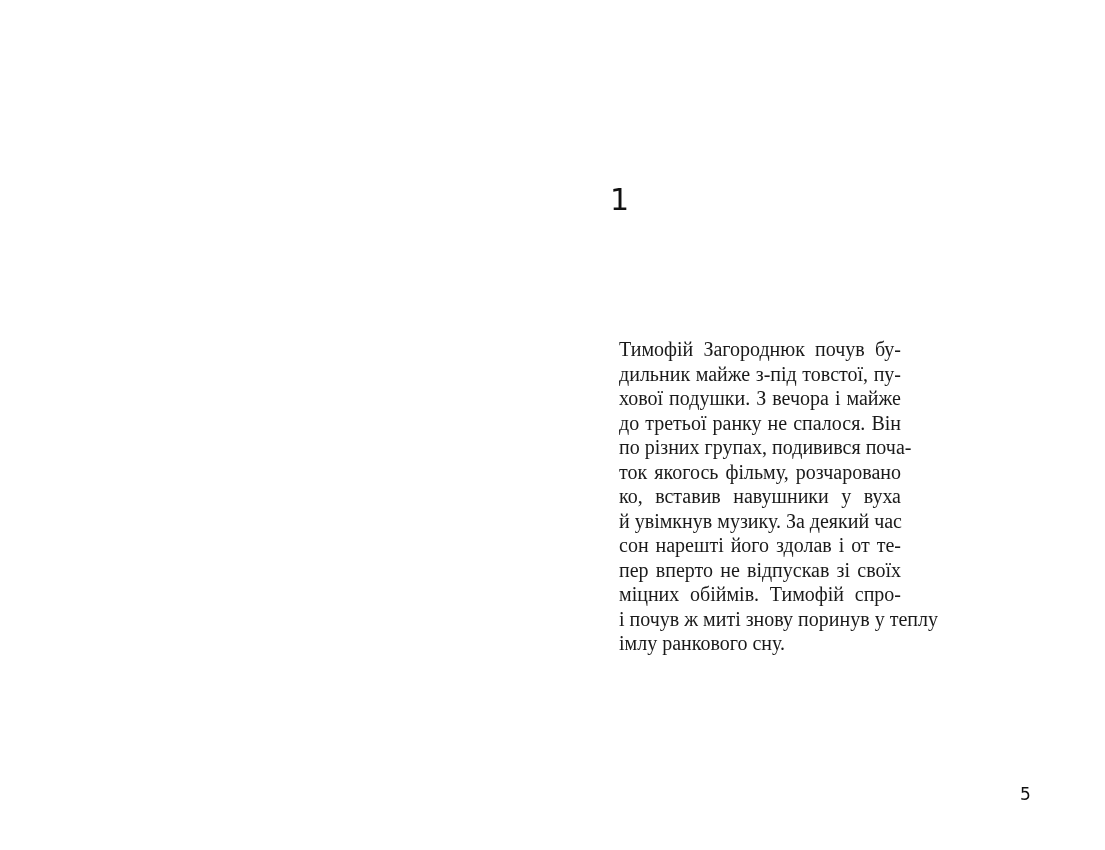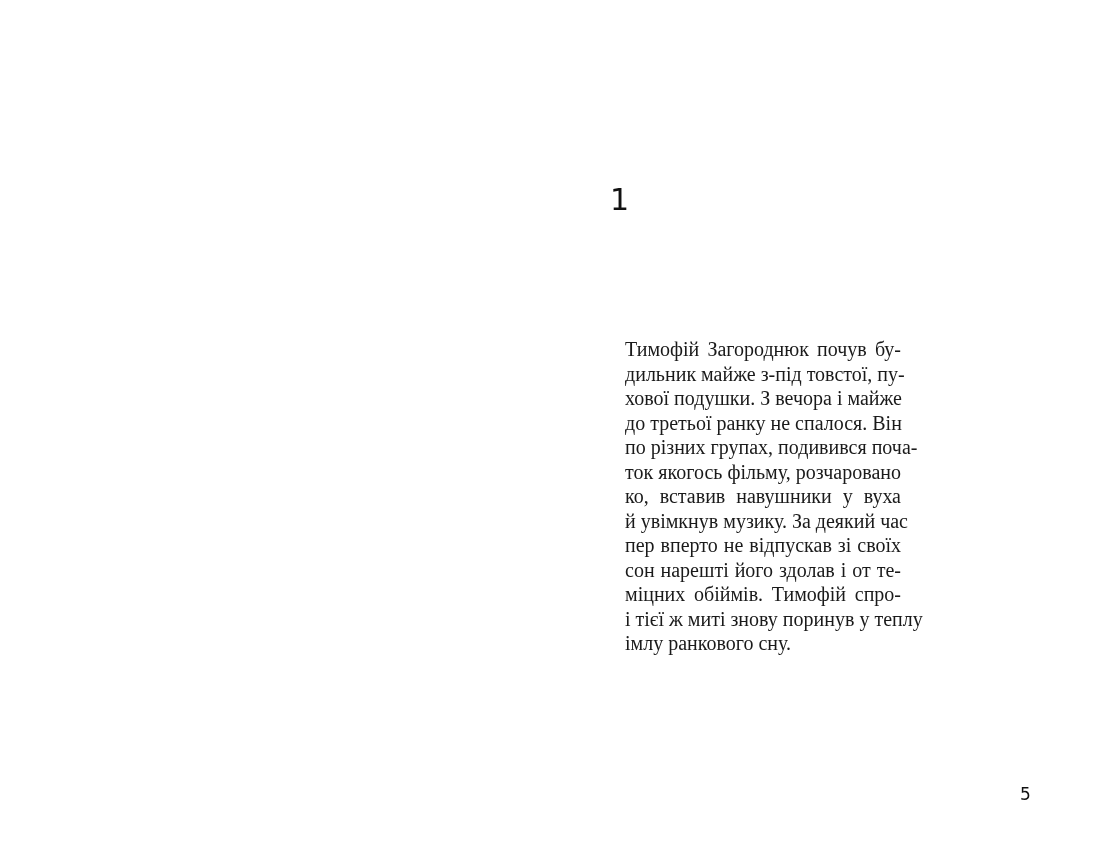--- a/index.html
+++ b/index.html
@@ -40,21 +40,20 @@
       font-size: 20px;
       line-height: 24.5px;
       color: #1a1a1a;
     }
     .body-text .line {
       display: block;
       white-space: nowrap;
       text-align: justify;
       text-align-last: justify;
       height: 24.5px;
-      margin-left: 6px;
     }
     .body-text .line.last {
       text-align-last: left;
       font-family: Liberation Serif, serif;
     }
     .page-number {
       position: absolute;
       left: 1020px;
       top: 782px;
       font-family: "DejaVu Sans", sans-serif;
@@ -71,21 +70,21 @@
 
   <div class="body-text">
     <span class="line">Тимофій Загороднюк почув бу-</span>
     <span class="line">дильник майже з-під товстої, пу-</span>
     <span class="line">хової подушки. З вечора і майже</span>
     <span class="line">до третьої ранку не спалося. Він</span>
     <span class="line">по різних групах, подивився поча-</span>
     <span class="line">ток якогось фільму, розчаровано</span>
     <span class="line">ко, вставив навушники у вуха</span>
     <span class="line">й увімкнув музику. За деякий час</span>
+    <span class="line">сон нарешті його здолав і от те-</span>
     <span class="line">пер вперто не відпускав зі своїх</span>
-    <span class="line">сон нарешті його здолав і от те-</span>
     <span class="line">міцних обіймів. Тимофій спро-</span>
-    <span class="line">і тієї ж миті знову поринув у теплу</span>
+    <span class="line">і почув ж миті знову поринув у теплу</span>
     <span class="line last">імлу ранкового сну.</span>
   </div>
 
   <div class="page-number">5</div>
 </div>
 
 </body></html>

